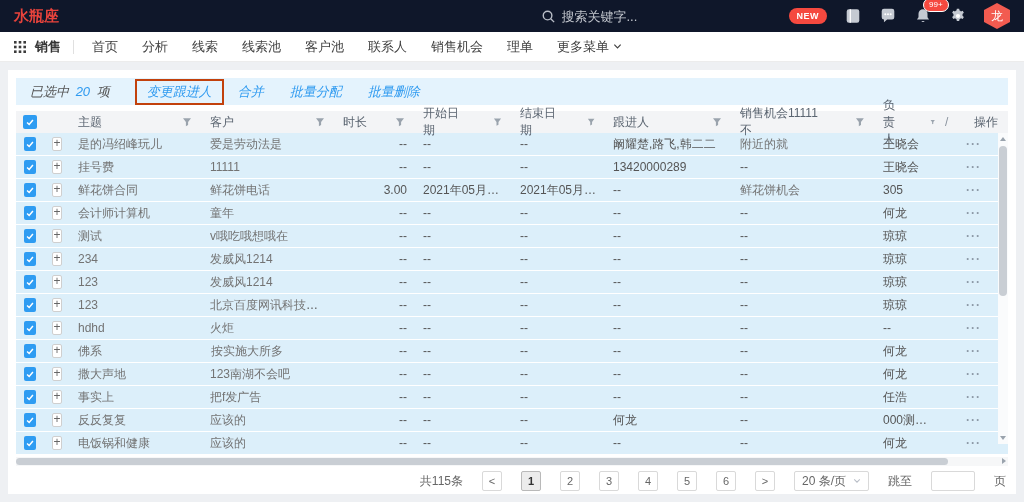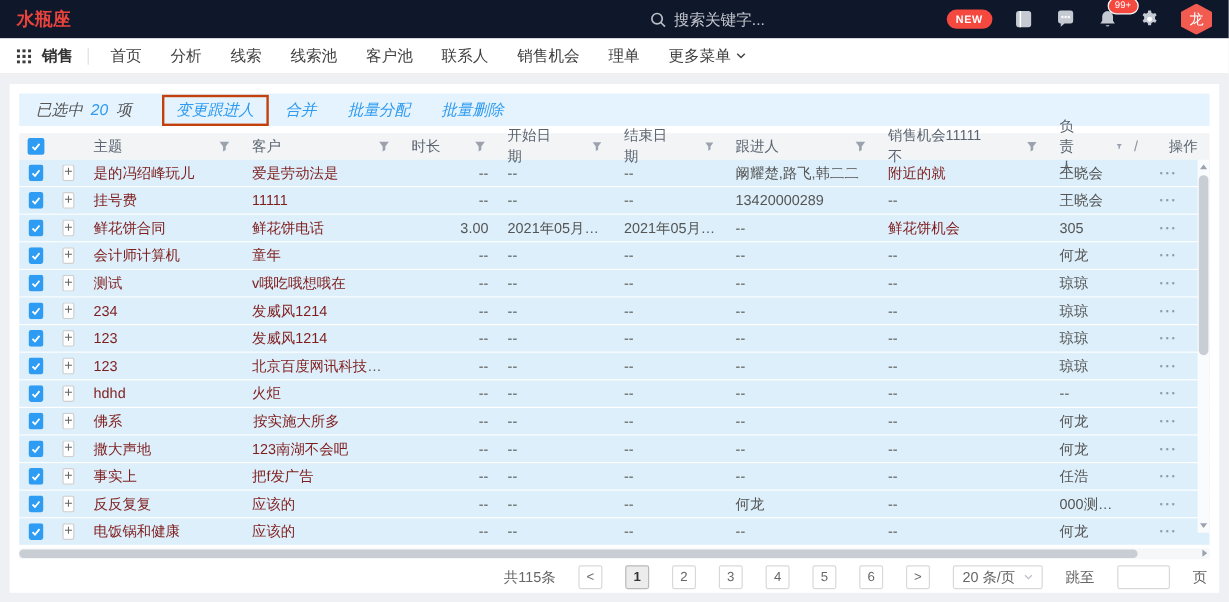--- a/index.html
+++ b/index.html
@@ -66,21 +66,21 @@
   .col-subject { width:132px; flex:0 0 132px; }
   .col-customer{ width:133px; flex:0 0 133px; }
   .col-duration{ width:80px;  flex:0 0 80px; text-align:right; }
   .col-start   { width:97px;  flex:0 0 97px; }
   .col-end     { width:93px;  flex:0 0 93px; }
   .col-follower{ width:127px; flex:0 0 127px; }
   .col-opp     { width:143px; flex:0 0 143px; }
   .col-owner   { width:70px;  flex:0 0 70px; }
   .col-sliver  { width:13px;  flex:0 0 13px; padding:0; }
   .col-action  { width:50px;  flex:0 0 50px; }
-  .link { color:#7f1d1d; cursor:pointer; }
+  .link { color:#737373; cursor:pointer; }
   .dots { color:#8c99a6; letter-spacing:1px; cursor:pointer; font-weight:bold; }
 
   .checkbox { width:14px; height:14px; background:#2e9cf2; border-radius:2px;
     display:flex; align-items:center; justify-content:center; cursor:pointer; }
   .expand { width:14px; height:14px; background:#fff; border:1px solid #cfcfcf; border-radius:2px;
     color:#666; font-size:12px; line-height:11px; text-align:center; cursor:pointer; }
 
   
   .vscroll { position:absolute; right:0; top:22px; bottom:11px; width:10px; background:#fafbfc; cursor:pointer; }
   .vthumb { position:absolute; top:13px; left:1px; width:8px; height:150px; background:#c9ced4; border-radius:4px; }

